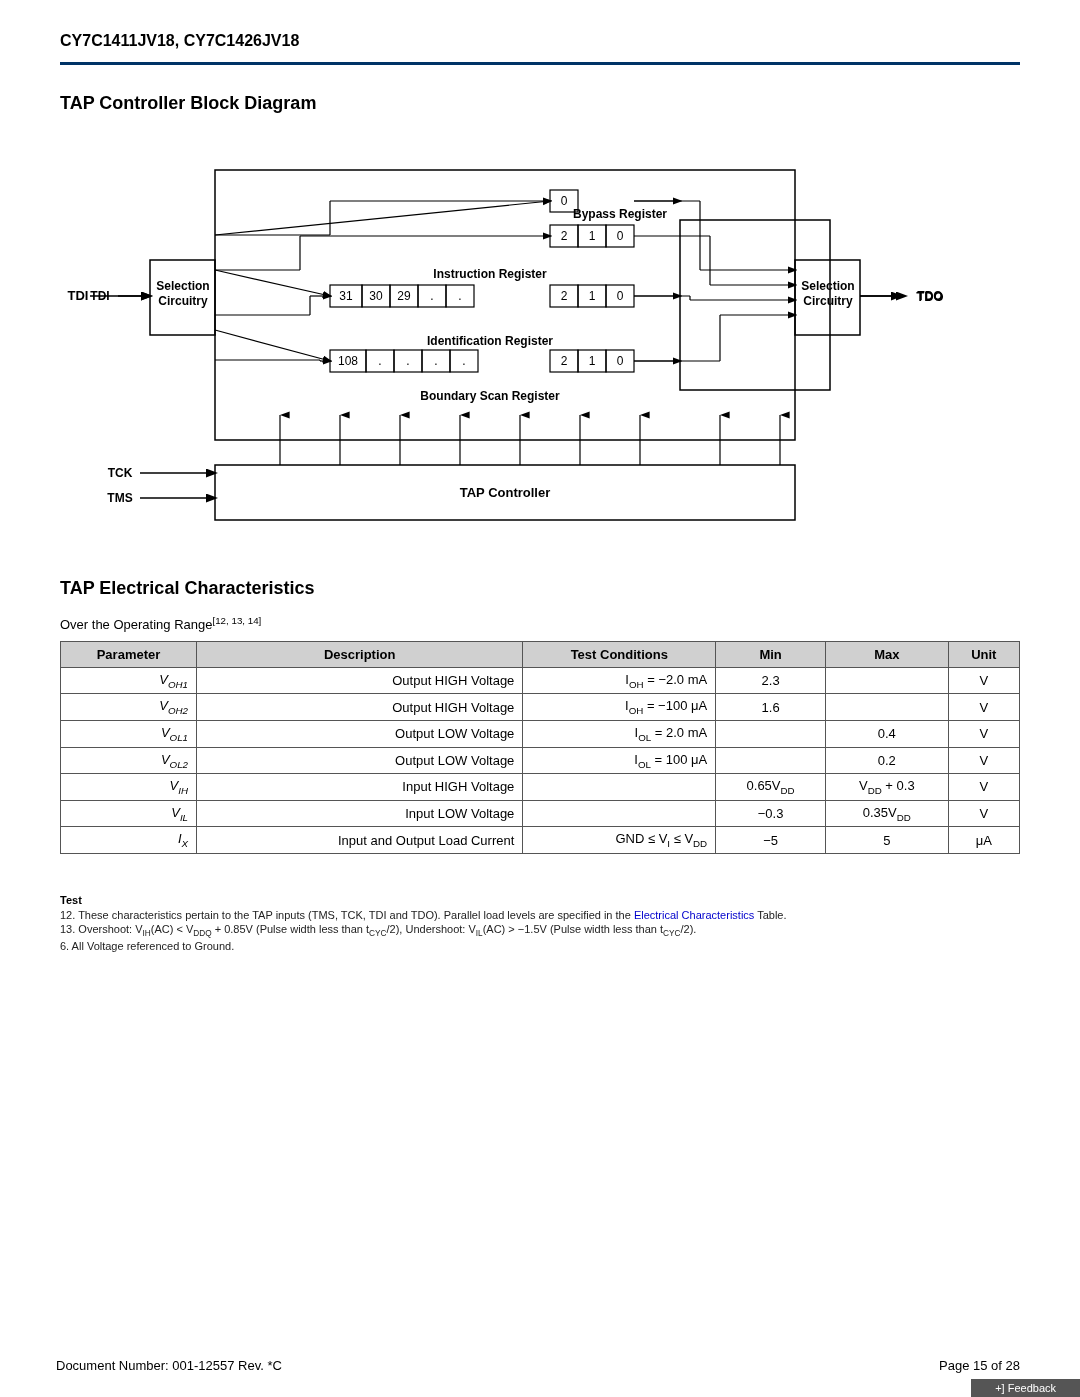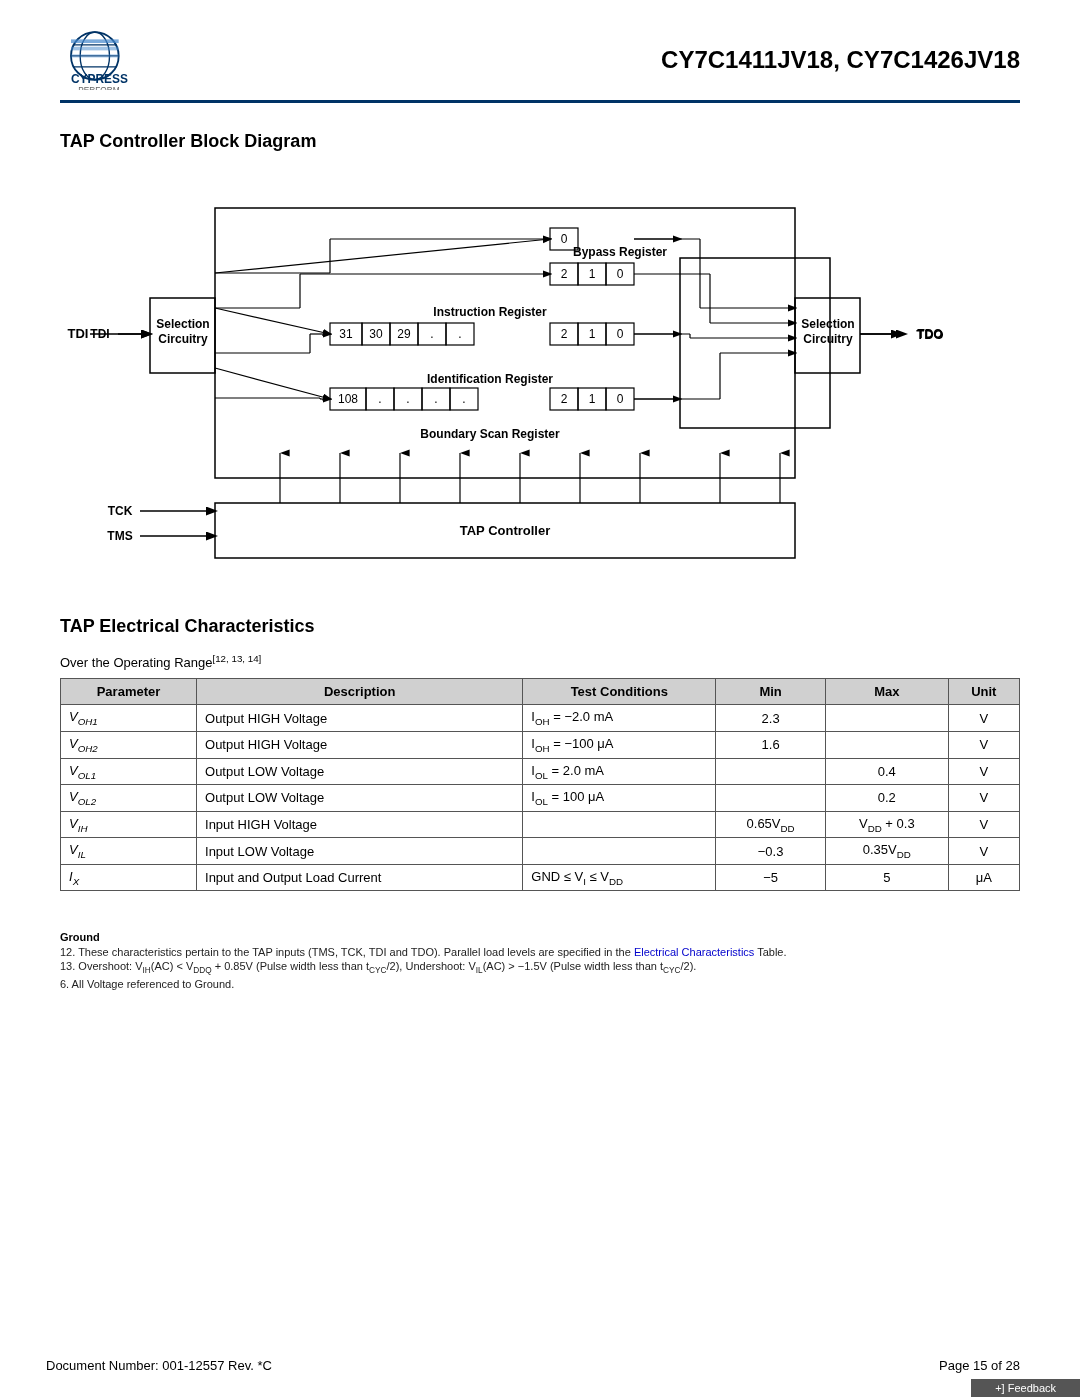--- a/index.html
+++ b/index.html
@@ -38,21 +38,21 @@
       width: 110px;
       height: 60px;
     }
     .header-title {
       text-align: right;
       font-size: 18px;
       font-weight: bold;
       color: #000;
       line-height: 1.4;
     }
-    .header-title .line1 { font-size: 24px; }
+    .header-title .line1 { font-size: 16px; }
     .header-title .line2 { font-size: 18px; }
 
     
     .section-title {
       font-size: 18px;
       font-weight: bold;
       margin-top: 28px;
       margin-bottom: 16px;
     }
 
@@ -81,20 +81,21 @@
       border: 1px solid #555;
       padding: 5px 8px;
       font-weight: bold;
       font-size: 13px;
       text-align: center;
     }
     .char-table td {
       border: 1px solid #555;
       padding: 4px 8px;
       font-size: 13px;
+      text-align: right;
     }
     .char-table td:first-child { font-style: italic; }
     .char-table td.center { text-align: center; }
 
     
     .notes-section {
       margin-top: 40px;
       font-size: 11px;
     }
     .notes-section .notes-title {
@@ -104,21 +105,21 @@
     .notes-section p {
       margin-bottom: 2px;
       color: #222;
     }
     .notes-section a { color: #0000cc; text-decoration: none; }
 
     
     .footer {
       position: absolute;
       bottom: 24px;
-      left: 46px;
+      left: 56px;
       right: 60px;
       display: flex;
       justify-content: space-between;
       font-size: 13px;
     }
     .feedback-btn {
       position: absolute;
       bottom: 0;
       right: 0;
       background: #555;
@@ -154,38 +155,20 @@
 
     
     sub, sup { font-size: 0.75em; }
   </style>
 </head>
 <body>
 
 <div class="page">
 
   <div class="header">
-    <div class="logo-area">
-
-      <svg class="logo-svg" viewBox="0 0 120 65">
-
-        <ellipse cx="38" cy="28" rx="26" ry="26" fill="none" stroke="#003366" stroke-width="2"></ellipse>
-        <ellipse cx="38" cy="28" rx="16" ry="26" fill="none" stroke="#003366" stroke-width="1.5"></ellipse>
-        <line x1="12" y1="28" x2="64" y2="28" stroke="#003366" stroke-width="1.5"></line>
-        <line x1="14" y1="16" x2="62" y2="16" stroke="#003366" stroke-width="1.5"></line>
-        <line x1="14" y1="40" x2="62" y2="40" stroke="#003366" stroke-width="1.5"></line>
-
-        <rect x="12" y="10" width="52" height="4" fill="#4488cc" opacity="0.7"></rect>
-        <rect x="12" y="18" width="52" height="4" fill="#4488cc" opacity="0.5"></rect>
-        <rect x="12" y="26" width="52" height="4" fill="#4488cc" opacity="0.3"></rect>
-
-        <text x="12" y="58" font-family="Arial" font-size="13" font-weight="bold" fill="#003366">CYPRESS</text>
-        <text x="20" y="68" font-family="Arial" font-size="9" fill="#666">PERFORM</text>
-      </svg>
-    </div>
     <div class="header-title">
       <div class="line1">CY7C1411JV18, CY7C1426JV18</div>
     </div>
   </div>
 
   <div class="section-title">TAP Controller Block Diagram</div>
 
   <div class="block-diagram-container">
     <svg class="diagram-svg" viewBox="0 0 960 400">
 
@@ -421,21 +404,21 @@
         <td>Input and Output Load Current</td>
         <td>GND ≤ V<sub>I</sub> ≤ V<sub>DD</sub></td>
         <td class="center">−5</td>
         <td class="center">5</td>
         <td class="center">μA</td>
       </tr>
     </tbody>
   </table>
 
   <div class="notes-section">
-    <div class="notes-title">Ground</div>
+    <div class="notes-title">Test</div>
     <p>12. These characteristics pertain to the TAP inputs (TMS, TCK, TDI and TDO). Parallel load levels are specified in the <a href="#">Electrical Characteristics</a> Table.</p>
     <p>13. Overshoot: V<sub>IH</sub>(AC) &lt; V<sub>DDQ</sub> + 0.85V (Pulse width less than t<sub>CYC</sub>/2), Undershoot: V<sub>IL</sub>(AC) &gt; −1.5V (Pulse width less than t<sub>CYC</sub>/2).</p>
     <p>6. All Voltage referenced to Ground.</p>
   </div>
 
   <div class="footer">
     <span>Document Number: 001-12557 Rev. *C</span>
     <span>Page 15 of 28</span>
   </div>
 

